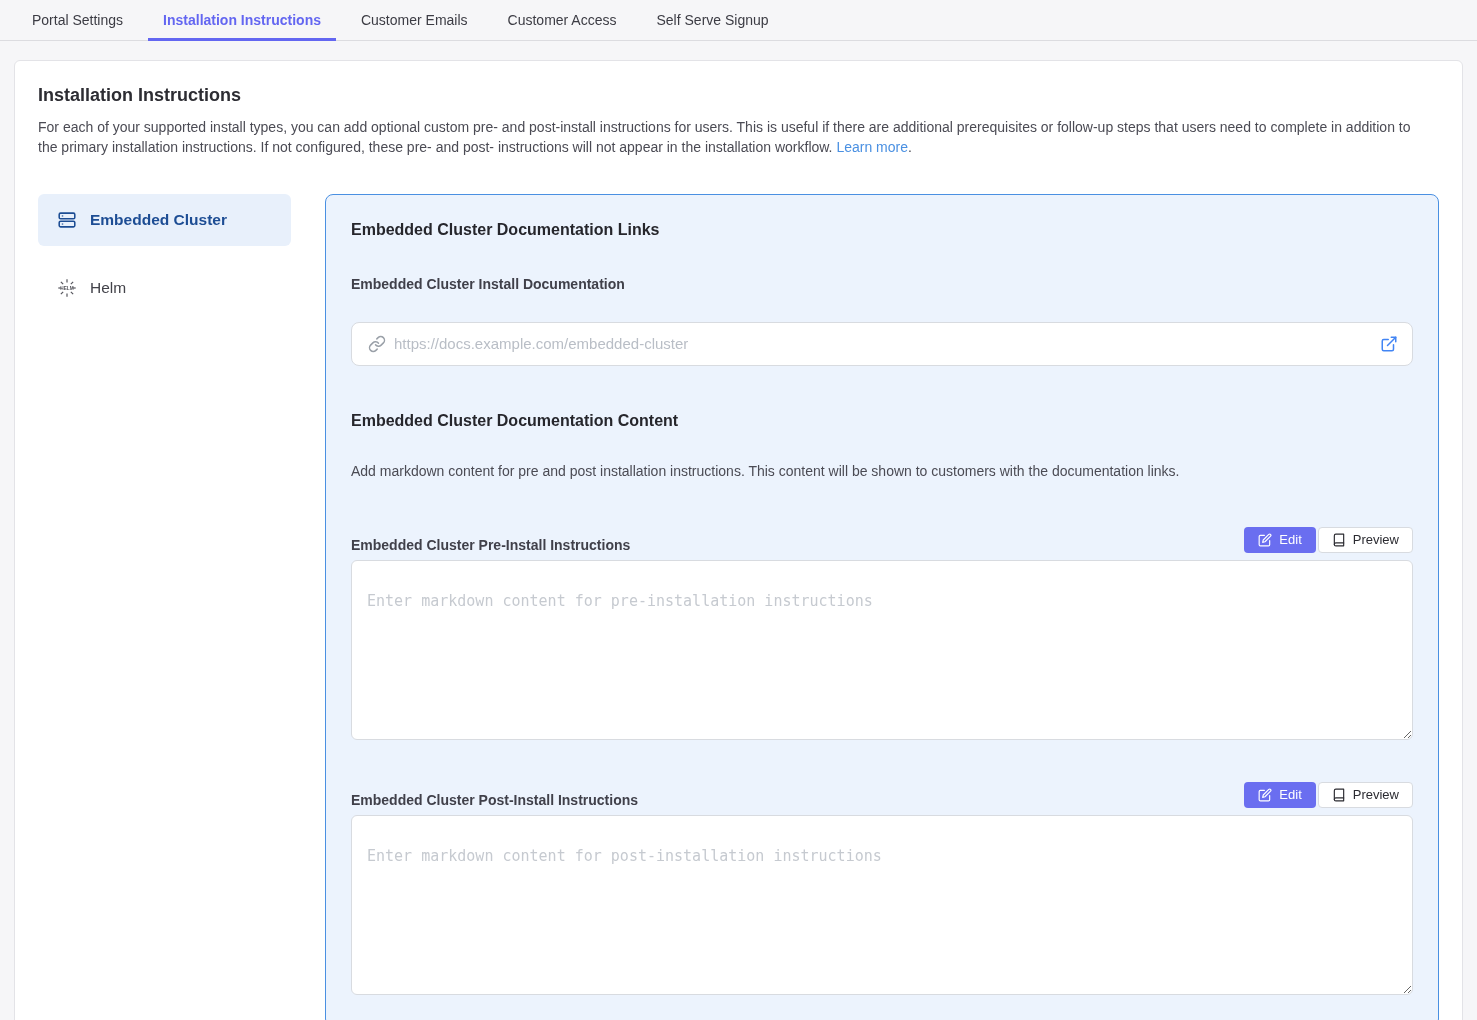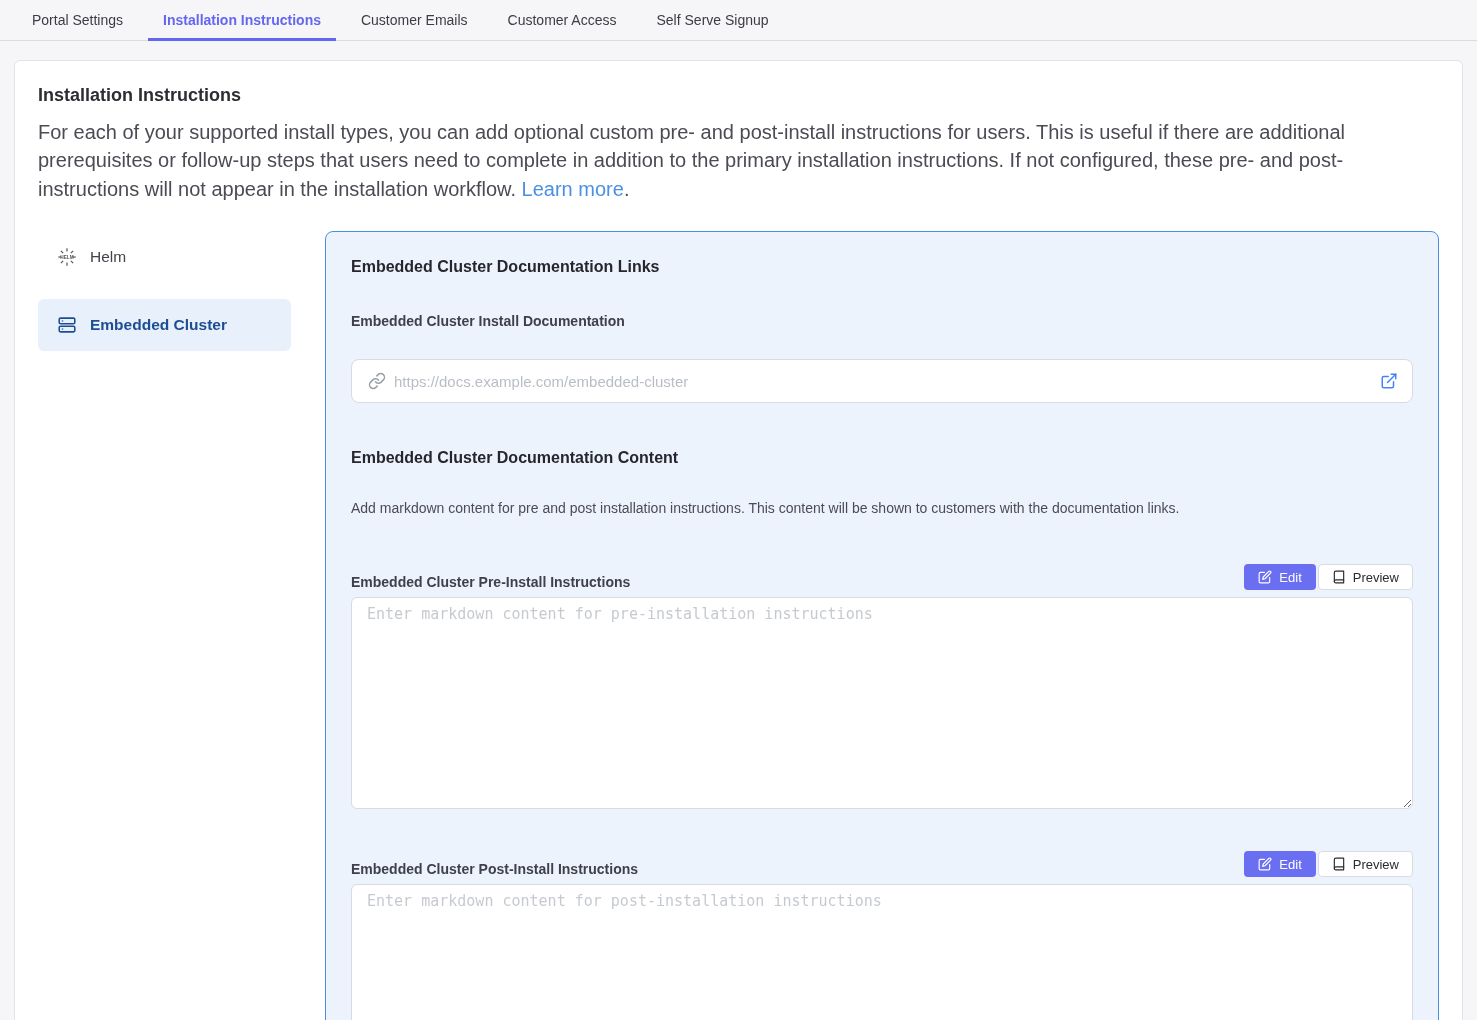--- a/index.html
+++ b/index.html
@@ -48,25 +48,25 @@
     padding: 24px 23px 24px 23px;
     min-height: 960px;
   }
   .page-title {
     font-size: 18px;
     font-weight: 600;
     color: #2d2d33;
     margin-bottom: 12px;
   }
   .page-desc {
-    font-size: 20px;
+    font-size: 14px;
     line-height: 1.42;
     color: #4b4b54;
     max-width: 1390px;
-    margin-bottom: 28px;
+    margin-bottom: 36px;
   }
   .page-desc a { color: #4a90e2; text-decoration: none; }
 
   
   .content-row { display: flex; align-items: flex-start; }
   .sidenav { width: 253px; margin-right: 34px; flex-shrink: 0; }
   .nav-item {
     display: flex;
     align-items: center;
     height: 52px;
@@ -160,25 +160,25 @@
     margin-right: 2px;
   }
   .mode-btn.preview {
     background: #ffffff;
     color: #2b2b31;
     border: 1px solid #d8dbe0;
     border-radius: 4px;
   }
   .md-textarea {
     width: 100%;
-    height: 212px;
+    height: 180px;
     background: #ffffff;
     border: 1px solid #d8dbe0;
     border-radius: 6px;
-    padding: 7px 15px;
+    padding: 31px 15px;
     font-family: "DejaVu Sans Mono", "Liberation Mono", monospace;
     font-size: 15px;
     color: #3c3c44;
     resize: vertical;
     outline: none;
   }
   .md-textarea::placeholder { color: #c6cad0; }
   .post-block { margin-top: 38px; }
 
   svg { display: block; }
@@ -199,48 +199,48 @@
   <div class="page-title">Installation Instructions</div>
 
   <div class="page-desc">
     <span>For each of your supported install types, you can add optional custom pre- and post-install instructions for users. This is useful if there are additional prerequisites or follow-up steps that users need to complete in addition to the primary installation instructions. If not configured, these pre- and post- instructions will not appear in the installation workflow.</span>
     <a href="#">Learn more</a><span>.</span>
   </div>
 
   <div class="content-row">
 
     <div class="sidenav">
+
+      <div class="nav-item selected">
+        <span class="nav-icon">
+          <svg width="22" height="22" viewBox="0 0 24 24" fill="none" stroke="#1d4d94" stroke-width="1.7">
+            <rect x="3.5" y="4.5" width="17" height="6.2" rx="1.5"></rect>
+            <rect x="3.5" y="13.3" width="17" height="6.2" rx="1.5"></rect>
+            <rect x="6.3" y="7" width="1.6" height="1.2" fill="#1d4d94" stroke="none"></rect>
+            <rect x="6.3" y="15.8" width="1.6" height="1.2" fill="#1d4d94" stroke="none"></rect>
+          </svg>
+        </span>
+        <span>Embedded Cluster</span>
+      </div>
 
       <div class="nav-item">
         <span class="nav-icon">
           <svg width="22" height="22" viewBox="0 0 24 24" fill="none" stroke="#55555c" stroke-width="1.3">
             <line x1="12" y1="2.5" x2="12" y2="6"></line>
             <line x1="12" y1="18" x2="12" y2="21.5"></line>
             <line x1="2.5" y1="12" x2="6" y2="12"></line>
             <line x1="18" y1="12" x2="21.5" y2="12"></line>
             <line x1="5.3" y1="5.3" x2="7.8" y2="7.8"></line>
             <line x1="16.2" y1="16.2" x2="18.7" y2="18.7"></line>
             <line x1="5.3" y1="18.7" x2="7.8" y2="16.2"></line>
             <line x1="16.2" y1="7.8" x2="18.7" y2="5.3"></line>
             <text x="12" y="13.8" text-anchor="middle" font-size="5.2" font-weight="bold" stroke="none" fill="#55555c" font-family="Liberation Sans, sans-serif">HELM</text>
           </svg>
         </span>
         <span>Helm</span>
-      </div>
-
-      <div class="nav-item selected">
-        <span class="nav-icon">
-          <svg width="22" height="22" viewBox="0 0 24 24" fill="none" stroke="#1d4d94" stroke-width="1.7">
-            <rect x="3.5" y="4.5" width="17" height="6.2" rx="1.5"></rect>
-            <rect x="3.5" y="13.3" width="17" height="6.2" rx="1.5"></rect>
-            <rect x="6.3" y="7" width="1.6" height="1.2" fill="#1d4d94" stroke="none"></rect>
-            <rect x="6.3" y="15.8" width="1.6" height="1.2" fill="#1d4d94" stroke="none"></rect>
-          </svg>
-        </span>
-        <span>Embedded Cluster</span>
       </div>
 
     </div>
 
     <div class="panel">
 
       <div class="links-section">
         <div class="section-heading">Embedded Cluster Documentation Links</div>
         <div class="field-label">Embedded Cluster Install Documentation</div>
 

